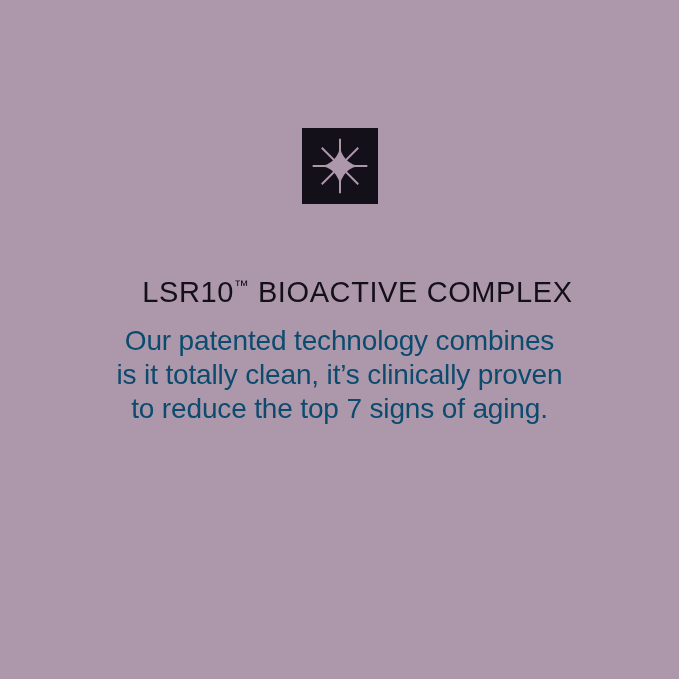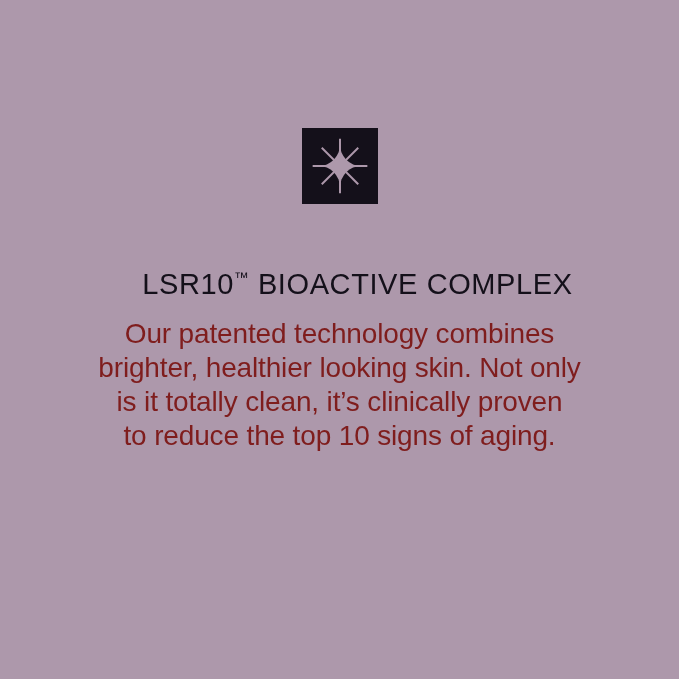--- a/index.html
+++ b/index.html
@@ -44,21 +44,21 @@
     width: 100%;
     height: 100%;
   }
 
   
   .headline {
     position: absolute;
     top: 262px;
     left: 0;
     right: 0;
-    margin: 0;
+    margin: 8px;
     text-align: center;
     font-family: "Liberation Sans", sans-serif;
     font-size: 29px;
     font-weight: 400;
     letter-spacing: 0.6px;
     line-height: 32px;
     color: #14101a;
     white-space: nowrap;
     padding-left: 36px;
   }
@@ -68,30 +68,30 @@
     vertical-align: super;
     letter-spacing: 0.2px;
   }
 
   
   .body-copy {
     position: absolute;
     top: 313px;
     left: 0;
     right: 0;
-    margin: 4px;
+    margin: 11px;
     padding: 0 40px;
     box-sizing: border-box;
     text-align: center;
     font-family: "Liberation Sans", sans-serif;
     font-size: 28px;
     font-weight: 400;
     line-height: 34px;
     letter-spacing: -0.15px;
-    color: #7f1d1d;
+    color: #0c4a6e;
   }
 
   .body-copy .copy-line {
     display: block;
     white-space: nowrap;
   }
 </style>
 </head>
 <body>
 
@@ -118,18 +118,17 @@
         <line x1="14" y1="50" x2="40" y2="50"></line>
         <line x1="60" y1="50" x2="86" y2="50"></line>
       </g>
     </svg>
   </div>
 
   <h1 class="headline"><span>LSR10</span><span class="tm">™</span><span> BIOACTIVE COMPLEX</span></h1>
 
   <p class="body-copy">
     <span class="copy-line">Our patented technology combines</span>
-    <span class="copy-line">brighter, healthier looking skin. Not only</span>
     <span class="copy-line">is it totally clean, it’s clinically proven</span>
-    <span class="copy-line">to reduce the top 10 signs of aging.</span>
+    <span class="copy-line">to reduce the top 7 signs of aging.</span>
   </p>
 
 </div>
 
 </body></html>

